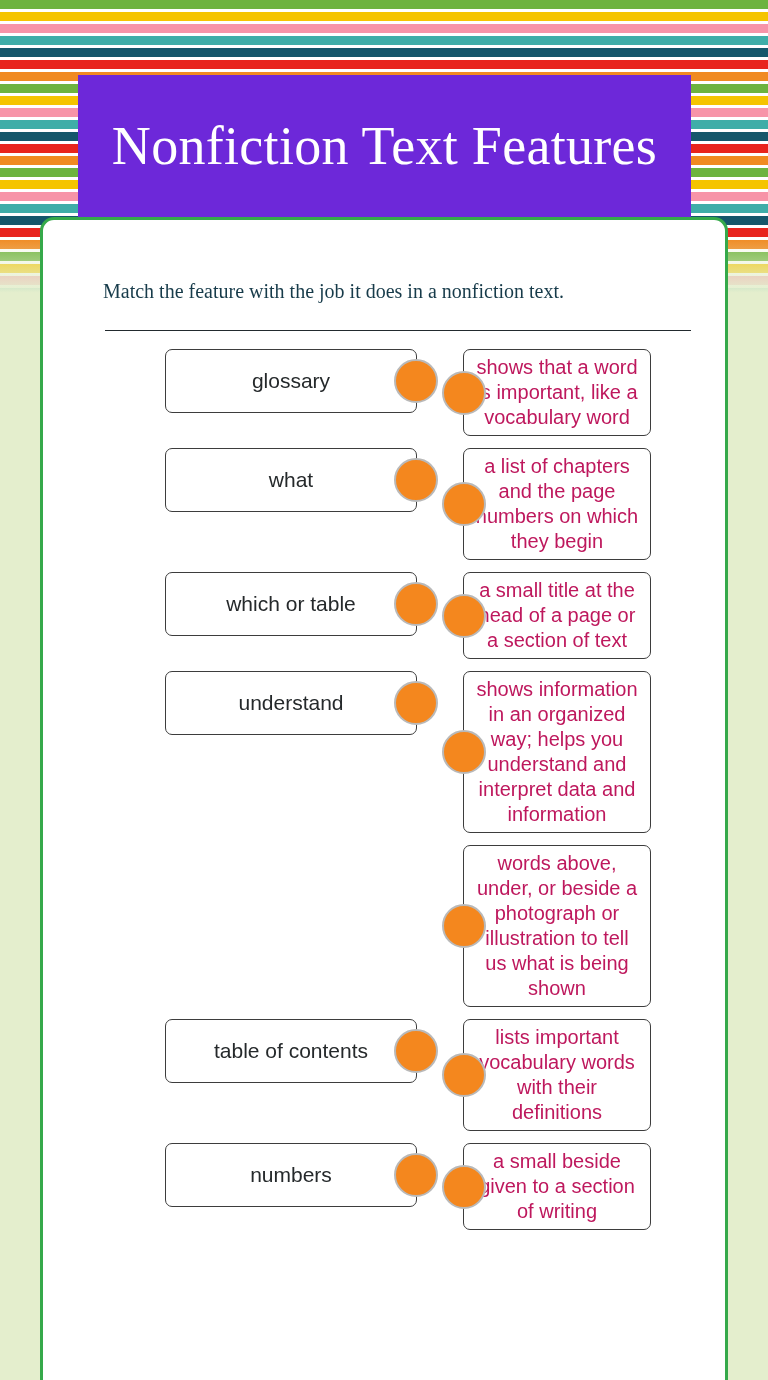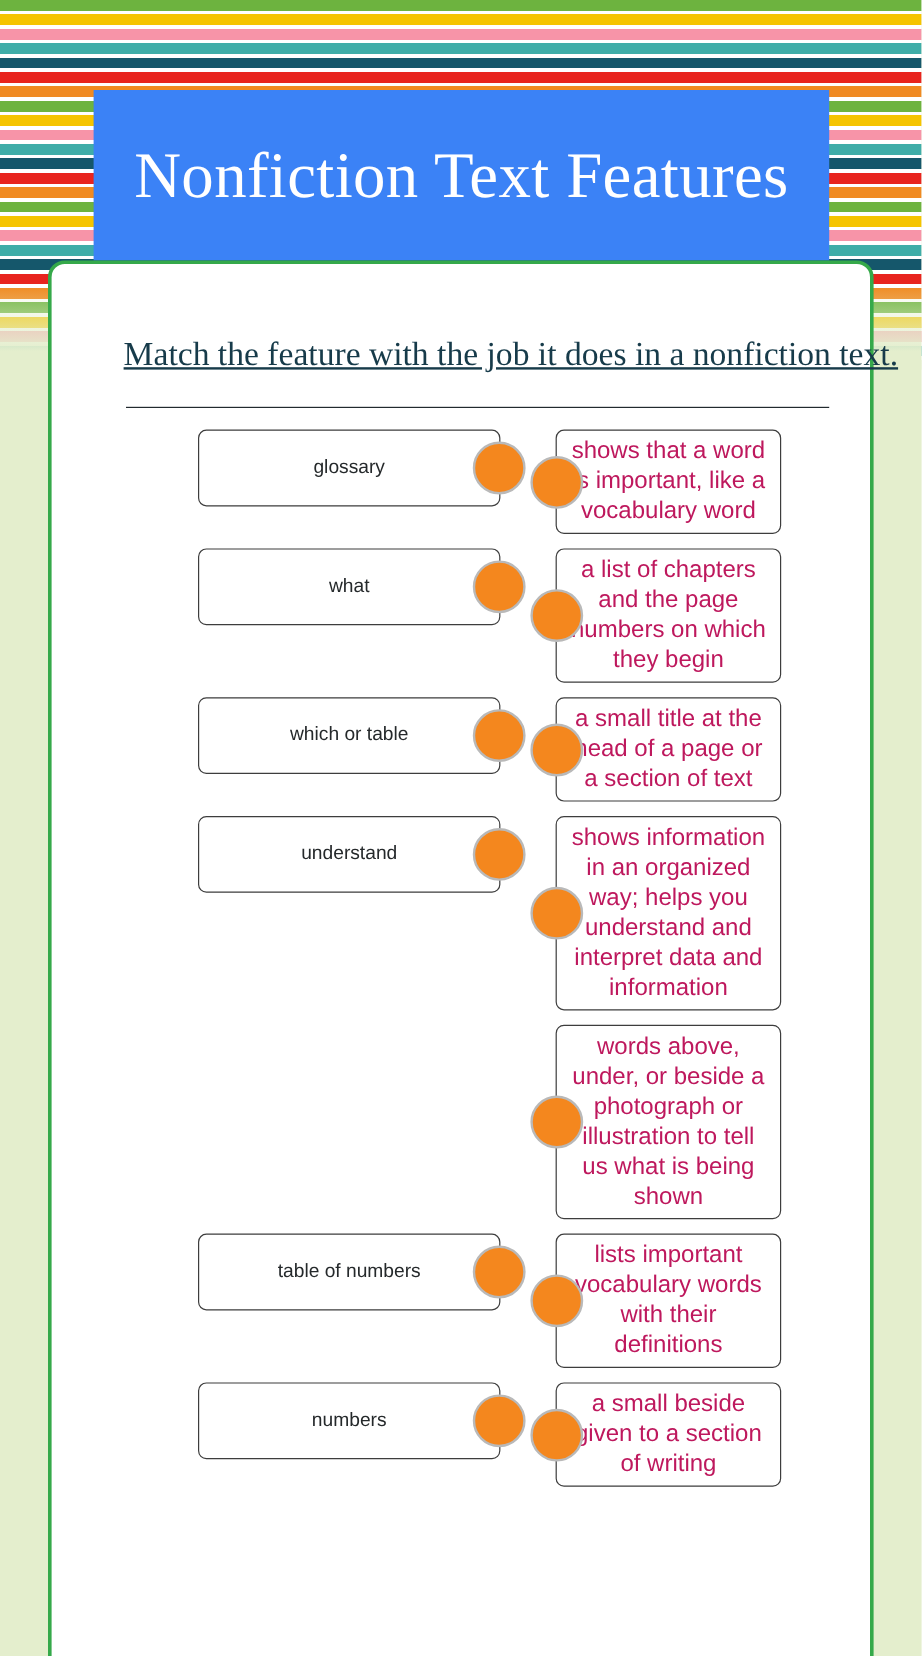--- a/index.html
+++ b/index.html
@@ -49,21 +49,21 @@
     height: 70px;
     background: linear-gradient(to bottom, rgba(228,238,205,0) 0%, rgba(228,238,205,1) 78%);
   }
 
   
   #banner {
     position: absolute;
     left: 78px; top: 75px;
     width: 613px;
     height: 142px;
-    background: #3b82f6;
+    background: #6d28d9;
     display: flex;
     align-items: center;
     justify-content: center;
     z-index: 3;
   }
   #banner-title {
     font-family: "Liberation Serif", serif;
     color: #ffffff;
     font-size: 54px;
     line-height: 1.24;
@@ -80,26 +80,25 @@
     height: 1200px;
     background: #ffffff;
     border: 3px solid #35a94a;
     border-radius: 14px;
     z-index: 4;
     padding: 60px 30px 0 30px;
   }
 
   #instruction {
     font-family: "Liberation Serif", serif;
-    font-size: 28px;
+    font-size: 20px;
     color: #173b4a;
     padding-left: 30px;
     margin-bottom: 27px;
     white-space: nowrap;
-    text-decoration: underline;
   }
 
   #rule {
     height: 1px;
     background: #222a2e;
     margin: 0 4px 18px 32px;
   }
 
   
   .row {
@@ -122,21 +121,21 @@
   }
 
   .term-box {
     position: relative;
     border: 1px solid #3d3d3d;
     border-radius: 7px;
     height: 64px;
     display: flex;
     align-items: center;
     justify-content: center;
-    font-size: 16px;
+    font-size: 21px;
     color: #25292b;
     background: #ffffff;
     padding: 0 6px;
   }
 
   .def-box {
     position: relative;
     border: 1px solid #3d3d3d;
     border-radius: 7px;
     min-height: 64px;
@@ -253,21 +252,21 @@
         <div class="right-col">
           <div class="def-box">
             <span>words above, under, or beside a photograph or illustration to tell us what is being shown</span>
             <span class="dot dot-right"></span>
           </div>
         </div>
       </div>
       <div class="row">
         <div class="left-col">
           <div class="term-box">
-            <span>table of numbers</span>
+            <span>table of contents</span>
             <span class="dot dot-left"></span>
           </div>
         </div>
         <div class="gap-col"></div>
         <div class="right-col">
           <div class="def-box">
             <span>lists important vocabulary words with their definitions</span>
             <span class="dot dot-right"></span>
           </div>
         </div>

